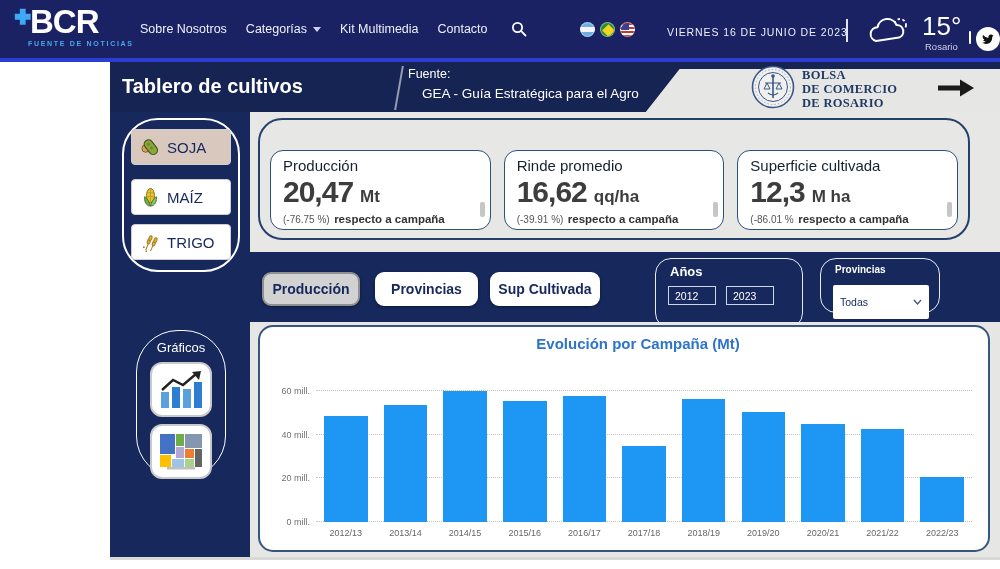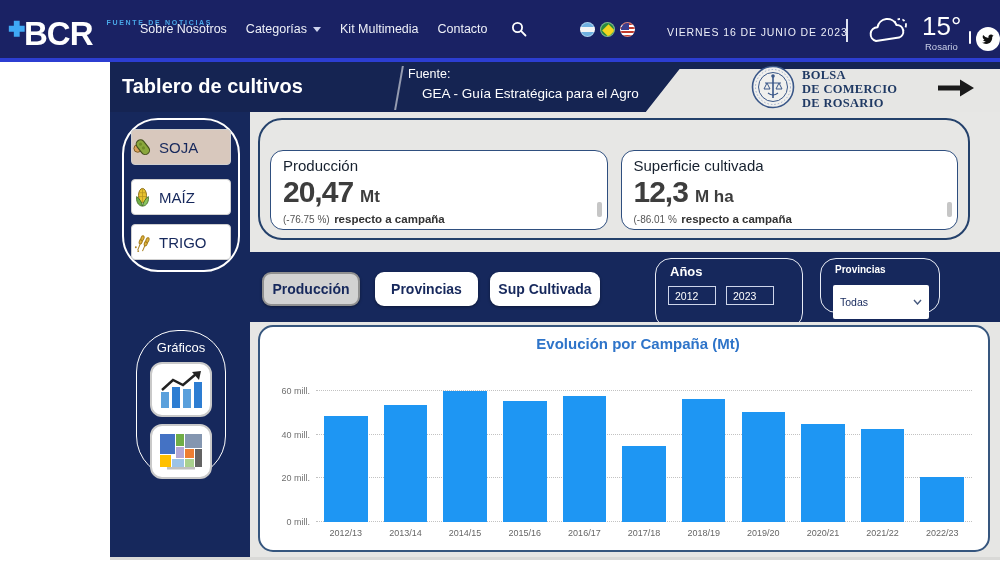--- a/index.html
+++ b/index.html
@@ -3,21 +3,21 @@
 <meta charset="utf-8">
 <style>
   * { margin:0; padding:0; box-sizing:border-box; }
   html,body { width:1000px; height:569px; }
   body {
     position:relative; overflow:hidden; background:#ffffff;
     font-family:"Liberation Sans", sans-serif;
   }
   
   .navbar { position:absolute; left:0; top:0; width:1000px; height:58px; background:#1a2264; }
-  .logo { position:absolute; left:8px; top:5px; display:flex; flex-direction:row;margin-top:12px; }
+  .logo { position:absolute; left:14px; top:5px; display:flex; flex-direction:column; }
   .logo-row { display:flex; align-items:center; }
   .logo-plus { width:20px; height:20px; margin-right:-4px; margin-top:-8px; }
   .logo-text { font-size:33px; font-weight:bold; color:#ffffff; letter-spacing:-1px; line-height:1; }
   .logo-tagline { font-size:7px; color:#49a8e8; letter-spacing:1.7px; margin-top:2px; margin-left:14px; font-weight:bold; }
   .menu { position:absolute; left:140px; top:0; height:58px; display:flex; align-items:center; gap:19px; }
   .menu-item { color:#eef0f8; font-size:12.5px; display:flex; align-items:center; gap:6px; cursor:pointer; }
   .chevron-down { width:0; height:0; border-left:4px solid transparent; border-right:4px solid transparent; border-top:5px solid #cfd4ee; }
   .search-btn { margin-left:4px; display:flex; align-items:center; }
   .flags { position:absolute; left:580px; top:22px; display:flex; gap:5px; }
   .flag { width:15px; height:15px; border-radius:50%; position:relative; overflow:hidden; border:0.5px solid rgba(255,255,255,.4); }
@@ -48,21 +48,21 @@
   .fuente-label { position:absolute; left:298px; top:5px; font-size:12.5px; color:#ffffff; }
   .fuente-value { position:absolute; left:312px; top:24px; font-size:13.5px; color:#ffffff; }
   .seal { position:absolute; left:641px; top:3px; }
   .org-name { position:absolute; left:692px; top:7px; font-family:"Liberation Serif", serif; font-weight:bold;
     font-size:12.5px; line-height:1.1; color:#203a64; letter-spacing:.3px; }
   .header-arrow { position:absolute; left:826px; top:15px; }
 
   
   .crops-box { position:absolute; left:12px; top:56px; width:118px; height:154px; border:2px solid #ffffff; border-radius:36px; }
   .crop-btn { position:absolute; left:7px; width:100px; height:36px; background:#ffffff; border:1px solid #cfcfcf;
-    border-radius:4px; display:flex; align-items:center; gap:6px; font-size:15px; color:#16285c; cursor:pointer; }
+    border-radius:4px; display:flex; align-items:center; gap:6px; padding-left:8px; font-size:15px; color:#16285c; cursor:pointer; }
   .crop-btn.selected { background:#d8c8bd; }
   .graficos-box { position:absolute; left:26px; top:268px; width:90px; height:148px; border:1.5px solid #ffffff; border-radius:42px; text-align:center; }
   .graficos-label { color:#ffffff; font-size:13px; margin-top:9px; }
   .gr-icon-btn { width:62px; height:55px; background:#ffffff; border:2px solid #c9c9c9; border-radius:12px;
     margin:7px auto 0; display:flex; align-items:center; justify-content:center; cursor:pointer; }
 
   
   .kpi-band { position:absolute; left:140px; top:50px; width:750px; height:140px; background:#e7e7e5; }
   .kpi-container { position:absolute; left:8px; top:6px; width:712px; height:122px; border:2px solid #24416b; border-radius:24px; }
   .kpi-title { position:absolute; left:18px; top:6px; font-size:16.5px; color:#1c3a66; }
@@ -276,20 +276,33 @@
             <span class="kpi-unit">Mt</span>
           </div>
           <div class="kpi-delta-row">
             <span class="kpi-delta">(-76.75 %)</span>
             <span class="kpi-note">respecto a campaña</span>
             <div class="kpi-note2">21/22</div>
           </div>
           <div class="kpi-scrollbar"></div>
         </div>
         <div class="kpi-card">
+          <div class="kpi-label">Rinde promedio</div>
+          <div class="kpi-value-row">
+            <span class="kpi-value">16,62</span>
+            <span class="kpi-unit">qq/ha</span>
+          </div>
+          <div class="kpi-delta-row">
+            <span class="kpi-delta">(-39.91 %)</span>
+            <span class="kpi-note">respecto a campaña</span>
+            <div class="kpi-note2">21/22</div>
+          </div>
+          <div class="kpi-scrollbar"></div>
+        </div>
+        <div class="kpi-card">
           <div class="kpi-label">Superficie cultivada</div>
           <div class="kpi-value-row">
             <span class="kpi-value">12,3</span>
             <span class="kpi-unit">M ha</span>
           </div>
           <div class="kpi-delta-row">
             <span class="kpi-delta">(-86.01 %</span>
             <span class="kpi-note">respecto a campaña</span>
             <div class="kpi-note2">21/22</div>
           </div>

